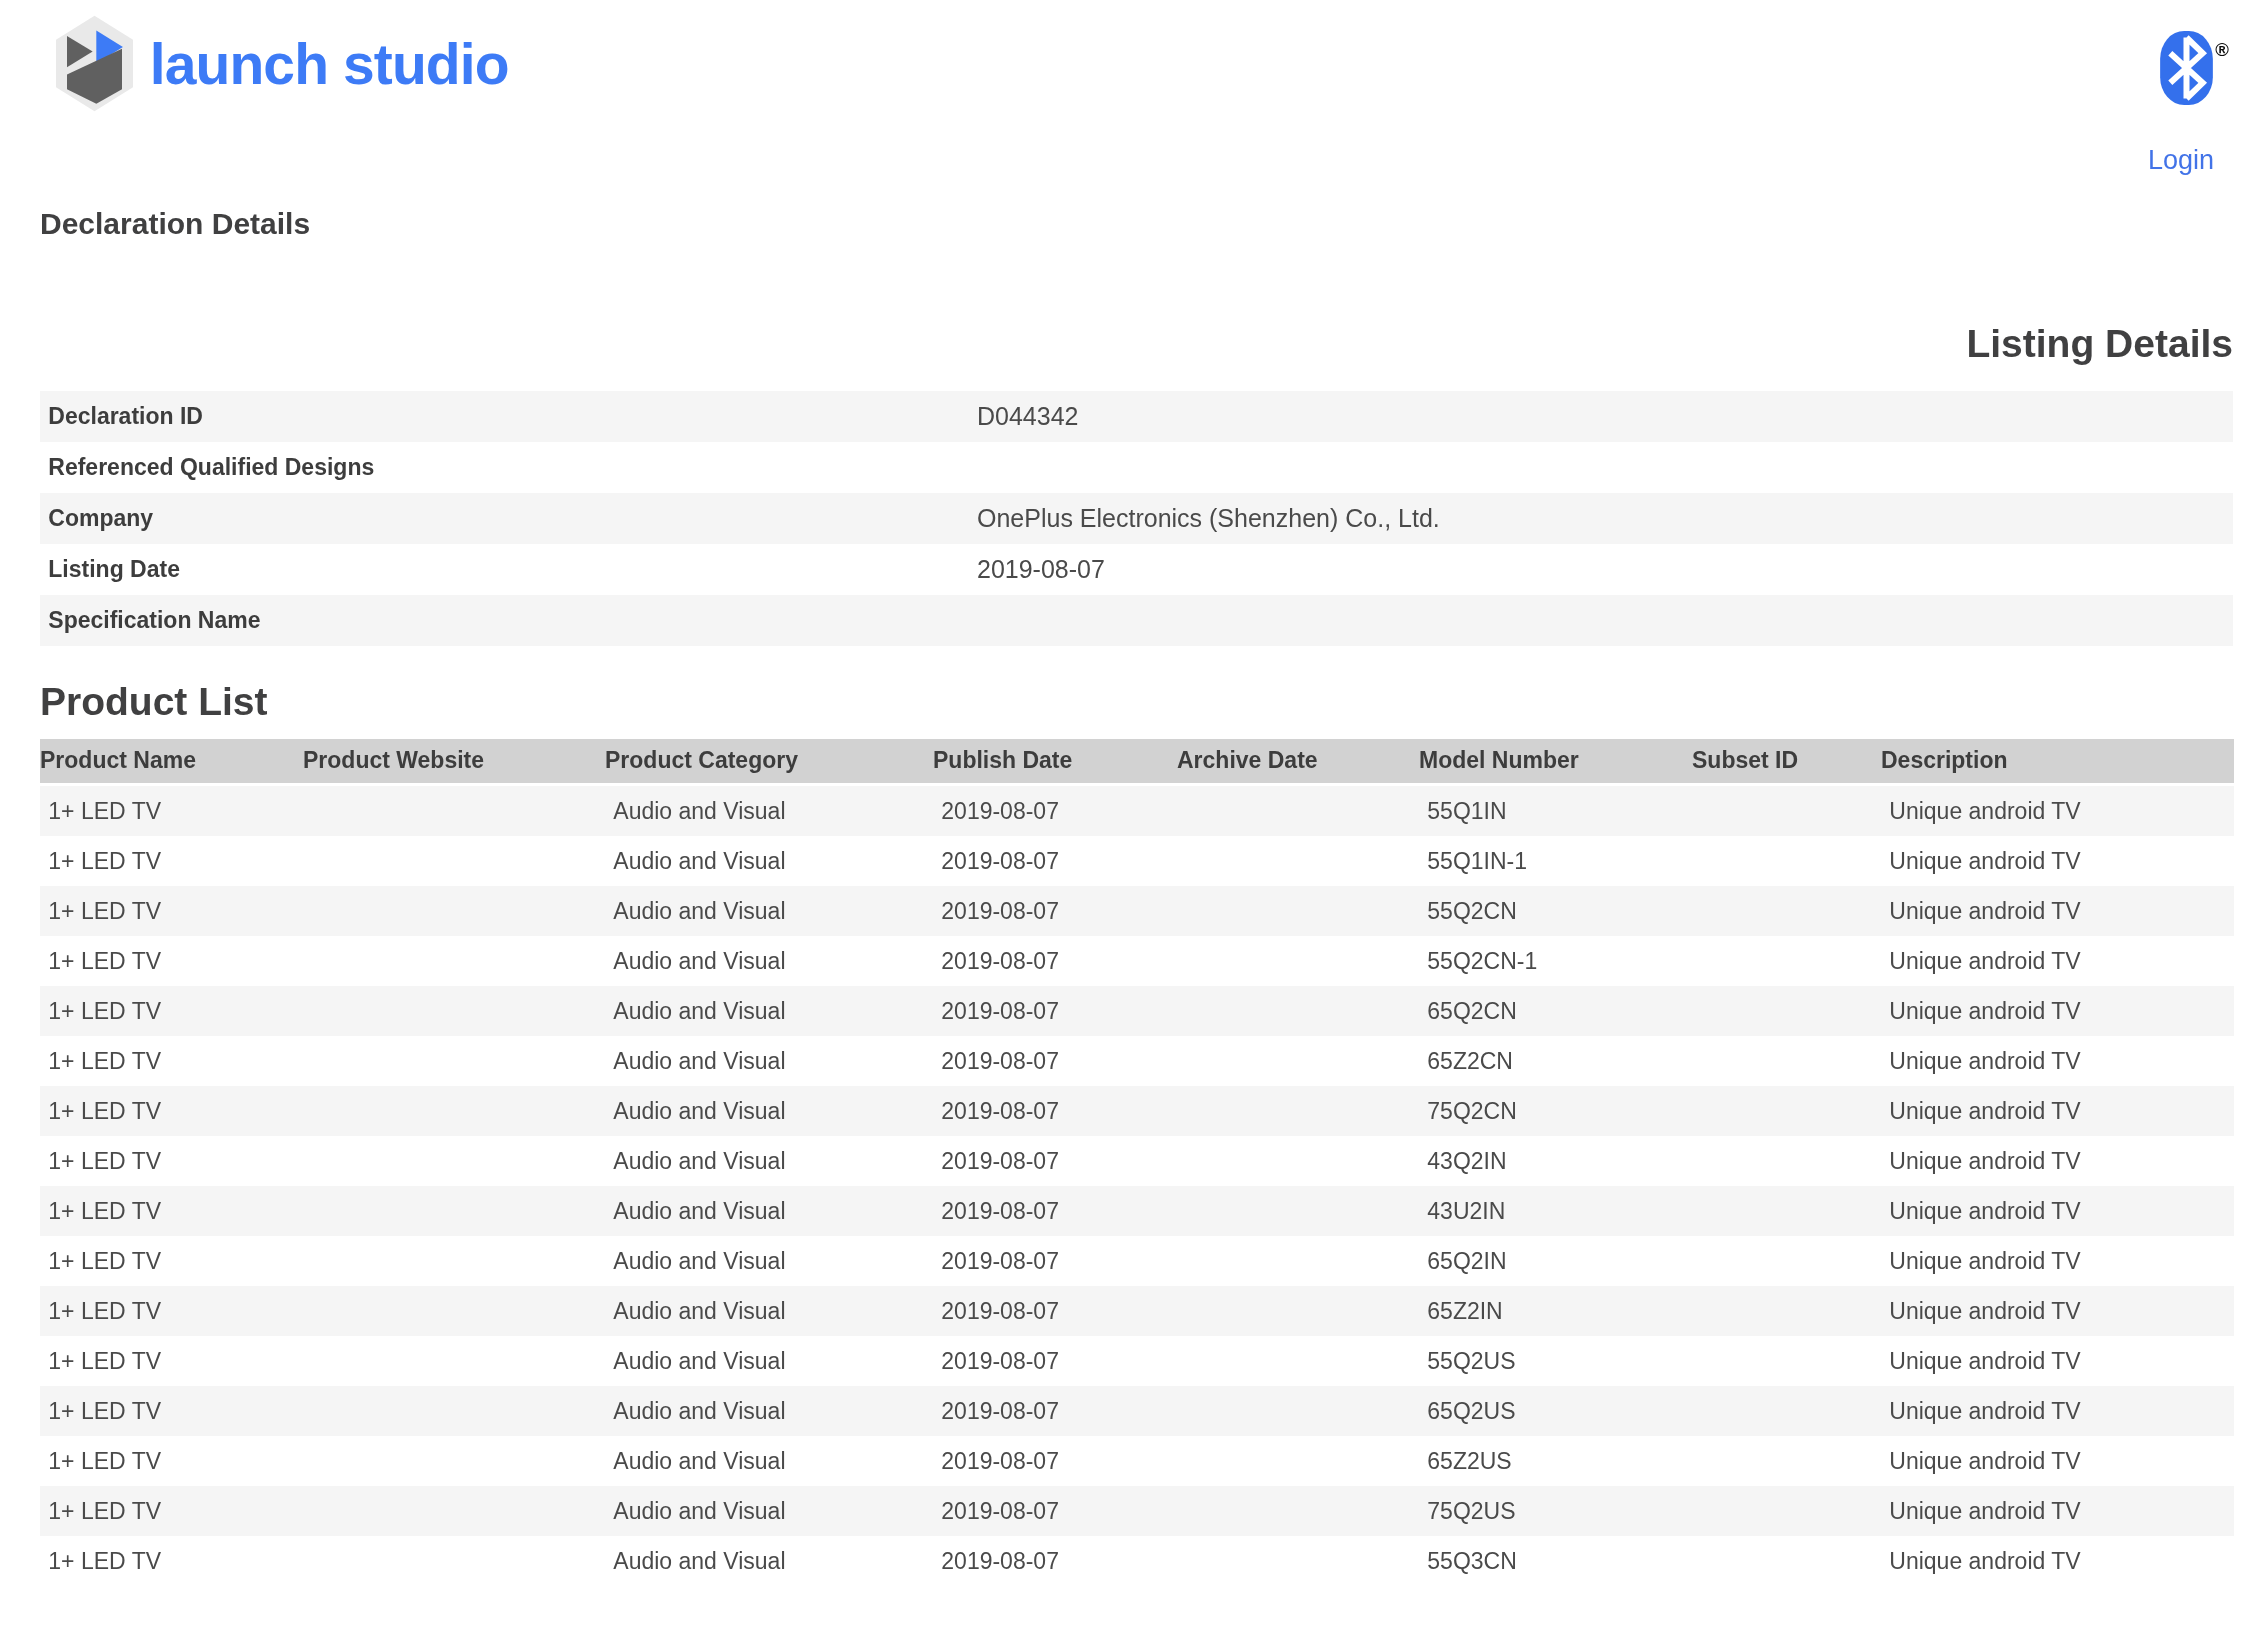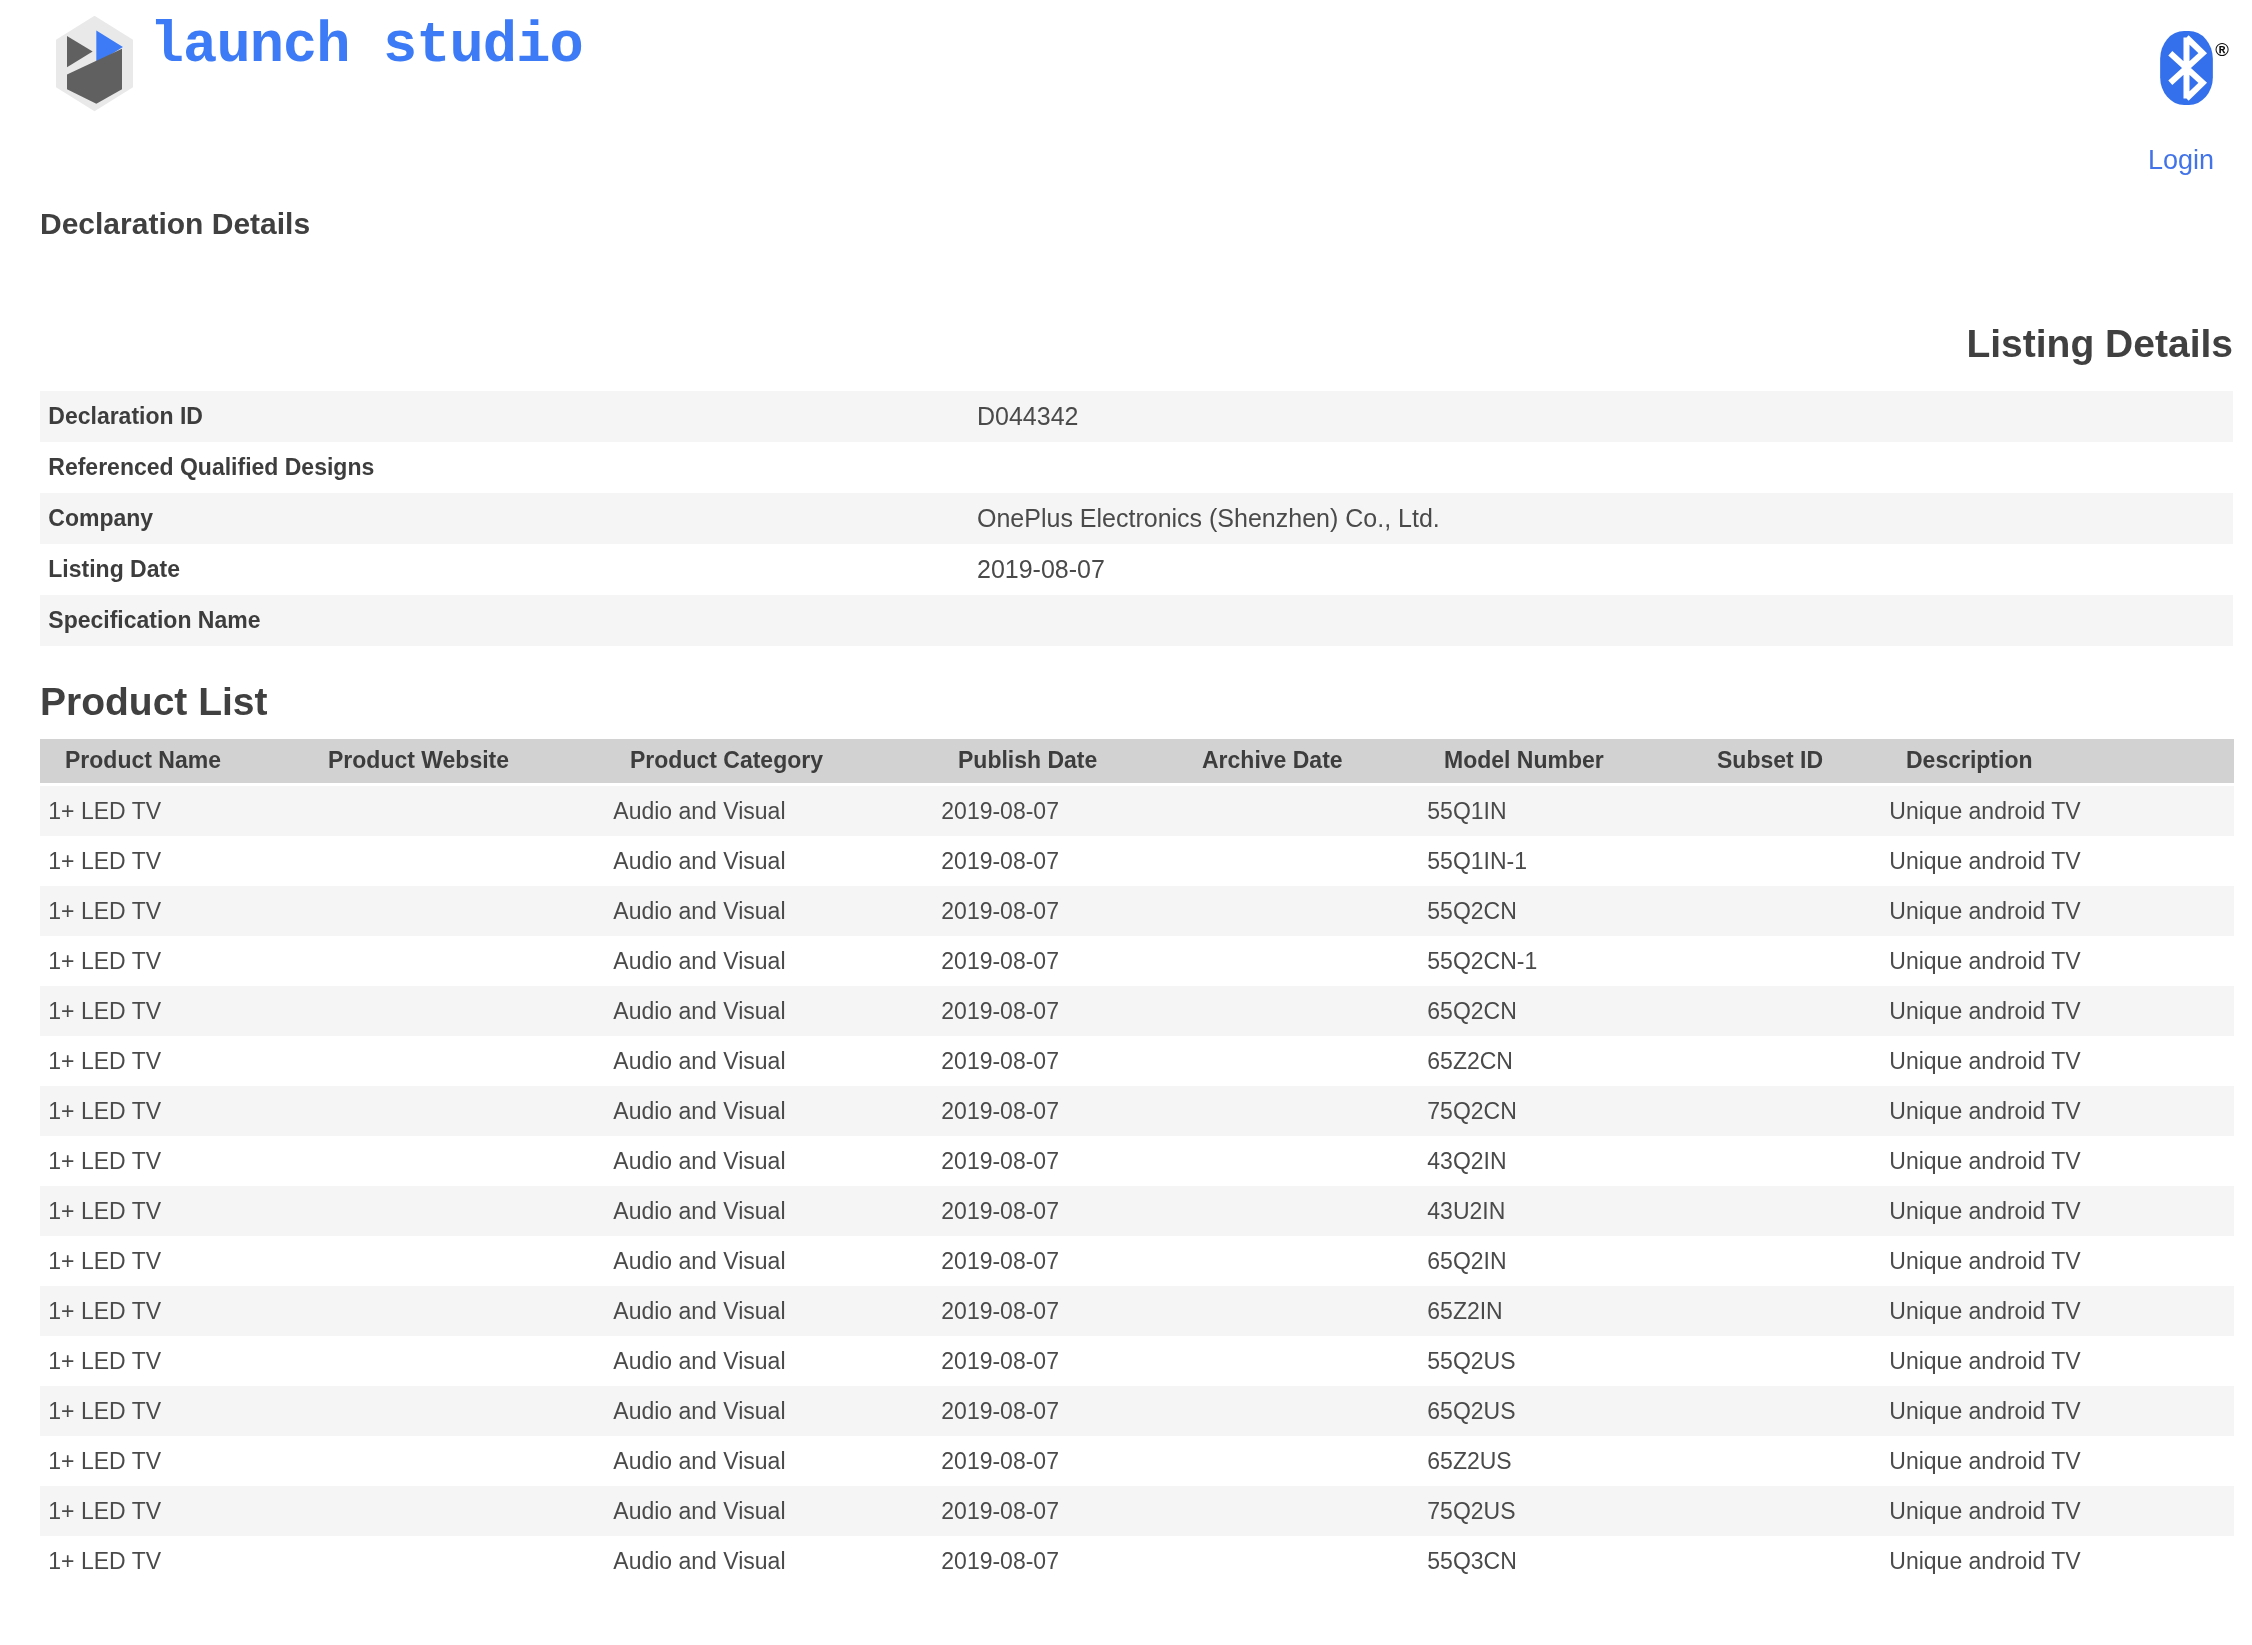--- a/index.html
+++ b/index.html
@@ -2,21 +2,21 @@
 <html style="--brand-blue: #3d7bf6; --bluetooth-blue: #3470ec; --link-blue: #4273e8; --logo-gray: #606060; --logo-outline: #e9e9e9; --heading-text: #404041; --body-text: #4a4a4a; --label-text: #3d3d3d; --table-header-bg: #d2d2d2; --row-stripe: #f5f5f5;font-size:14.8px"><head>
 <meta charset="utf-8">
 <style>
   * { margin:0; padding:0; box-sizing:border-box; }
   html,body { background:#ffffff; }
   body { font-family:"Liberation Sans", sans-serif; color:var(--body-text,#4a4a4a); }
   .page { width:2253px; height:1646px; overflow:hidden; background:#fff; position:relative; }
 
   
   .topbar { display:flex; justify-content:space-between; align-items:flex-start; padding:14px 24px 0 54px; }
-  .brand { display:flex; align-items:flex-start; cursor:pointer;font-family:Liberation Mono, monospace; }
+  .brand { display:flex; align-items:center; cursor:pointer; }
   .brand svg { width:81px; height:99px; display:block; }
   .brand-text { margin-left:14.8px; font-size:57px; font-weight:bold; letter-spacing:-0.9px; color:var(--brand-blue,#3d7bf6); }
   .bt-logo { display:flex; align-items:flex-start; padding-top:2.8px; cursor:pointer; }
   .bt-logo svg { width:53px; height:74px; display:block; margin-top:14px; }
   .bt-word { margin-left:13px; font-size:65px; line-height:100px; font-weight:bold; letter-spacing:-3.7px; color:#0b0b0b; }
   .bt-reg { font-size:18.5px; font-weight:bold; color:#0b0b0b; margin-top:22px; margin-left:2.8px; }
 
   
   .login-row { text-align:right; padding-right:39px; margin-top:33px; line-height:29.5px; }
   .login-row a { color:var(--link-blue,#4273e8); font-size:27px; text-decoration:none; cursor:pointer;margin-top:40px; }
@@ -31,21 +31,21 @@
   
   .kv-table { margin-top:24px; width:2193px; }
   .kv-row { display:flex; height:51px; line-height:51px; }
   .kv-row:nth-child(odd) { background:var(--row-stripe,#f5f5f5); }
   .kv-label { width:937px; padding-left:8.3px; font-weight:bold; font-size:23px; color:var(--label-text,#3d3d3d); }
   .kv-value { flex:1; font-size:25px; color:var(--body-text,#4a4a4a); }
 
   
   table.products { margin-top:14px; width:2193px; table-layout:fixed; border-collapse:collapse; }
   table.products th { background:var(--table-header-bg,#d2d2d2); height:46px; border-bottom:3.7px solid #ffffff;
-    text-align:left; padding-left:25px; font-size:23px; font-weight:bold; color:var(--label-text,#3d3d3d); }
+    text-align:left; padding-left:0; font-size:23px; font-weight:bold; color:var(--label-text,#3d3d3d); }
   table.products td { height:50px; line-height:50px; padding-left:8.3px; font-size:23px; color:var(--body-text,#4a4a4a);
     overflow:hidden; white-space:nowrap; }
   table.products tbody tr:nth-child(odd) { background:var(--row-stripe,#f5f5f5); }
 </style>
 </head>
 <body>
 
 <div class="page">
 
   <header class="topbar">

